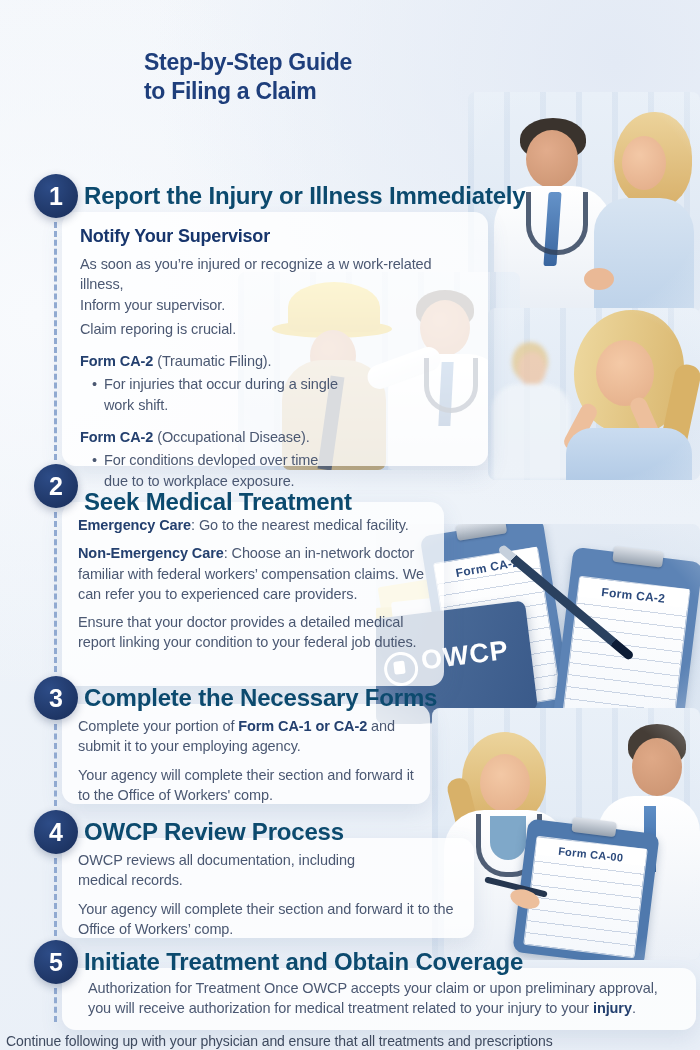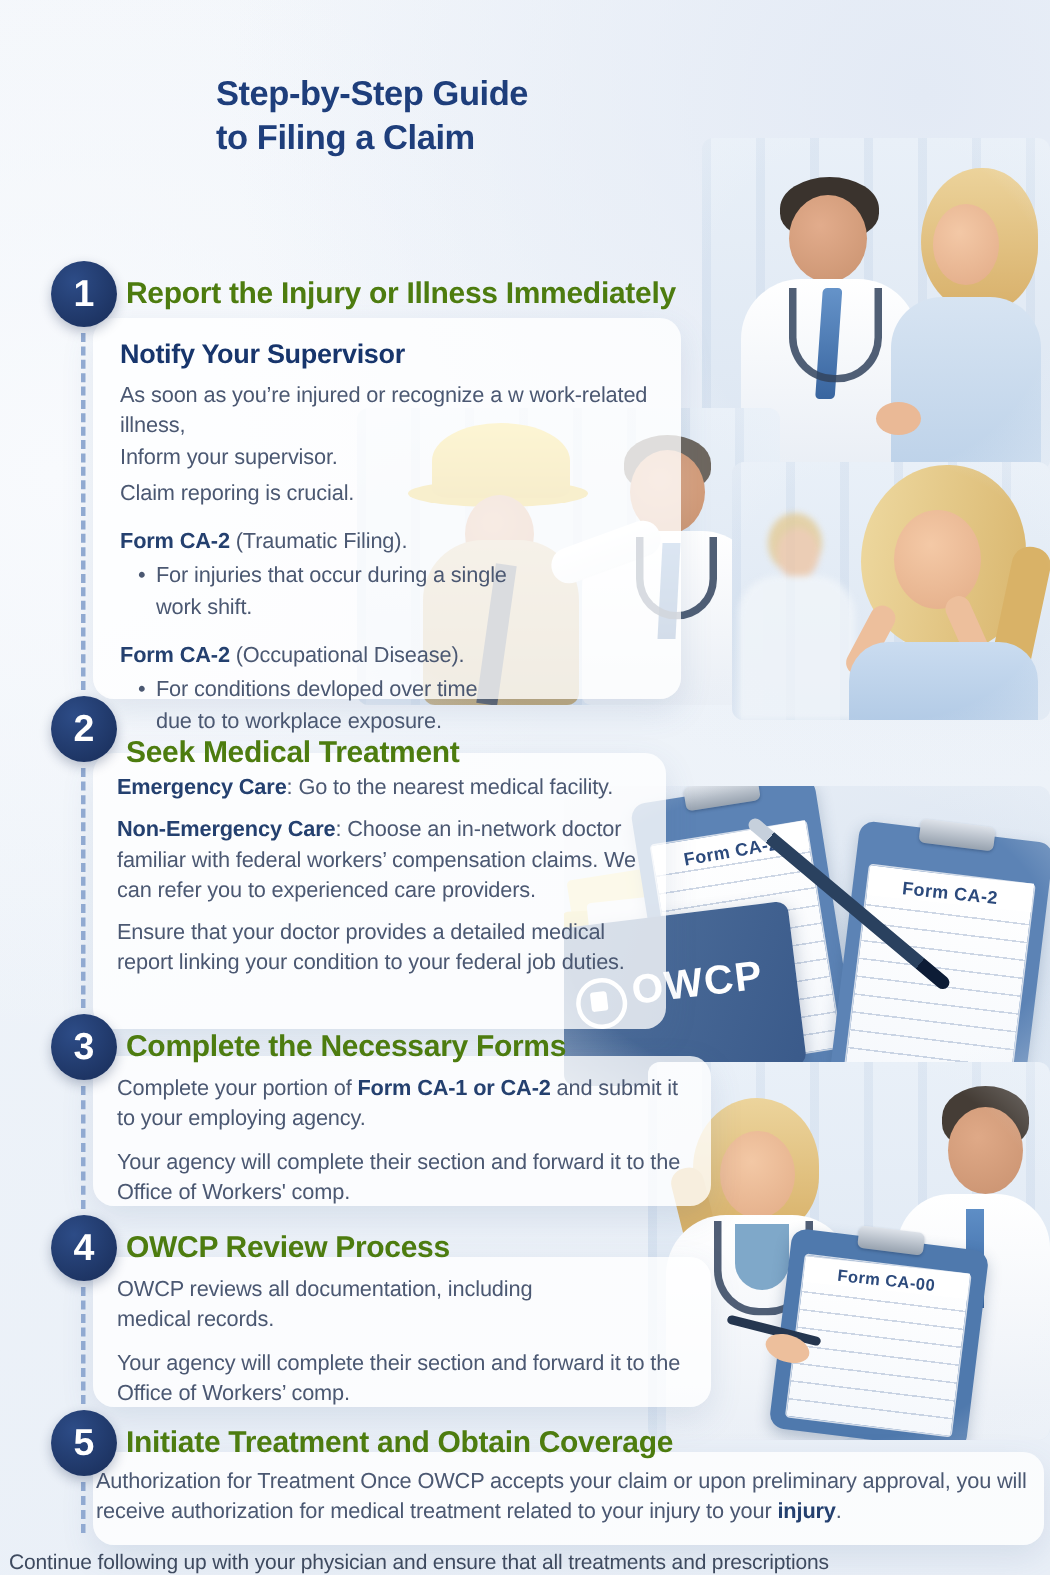--- a/index.html
+++ b/index.html
@@ -32,21 +32,21 @@
   .form-label{display:block;padding-top:5px;text-align:center;font-weight:700;
       color:#2c4a7c;font-size:12px;letter-spacing:.3px;transform:rotate(-1deg);background:#fff;}
   .clip-metal{background:linear-gradient(#dde2e9,#97a2af);border-radius:4px;box-shadow:0 1px 2px rgba(30,50,80,.35);}
   .stetho{border:5px solid #33445e;border-top:none;border-radius:0 0 30px 30px;opacity:.85;}
   
   .badge{position:absolute;left:34px;width:44px;height:44px;border-radius:50%;z-index:6;
     background:radial-gradient(circle at 35% 30%, #2d4c87, #182c57);
     color:#fff;font-size:25px;font-weight:700;display:flex;align-items:center;justify-content:center;
     box-shadow:0 3px 8px rgba(20,40,80,.28);}
   .step-heading{position:absolute;left:84px;z-index:6;margin:0;white-space:nowrap;
-    font-size:20px;font-weight:700;letter-spacing:-0.2px;color:#4d7c0f;line-height:44px;}
+    font-size:24px;font-weight:700;letter-spacing:-0.2px;color:#0c4a6e;line-height:44px;}
   .dash{position:absolute;left:54px;width:0;border-left:3px dashed #94add4;z-index:3;}
   .card{position:absolute;z-index:4;background:rgba(255,255,255,.78);border-radius:14px;
     box-shadow:0 8px 22px rgba(70,100,150,.13);}
   .sub-heading{margin:0 0 7px;font-size:18px;font-weight:700;color:#17356c;letter-spacing:-0.2px;}
   .p{margin:0;font-size:14.5px;line-height:1.4;color:#4b5872;letter-spacing:-0.1px;}
   .mt4{margin-top:4px;} .mt8{margin-top:8px;} .mt12{margin-top:12px;}
   .lead{color:#24406f;font-weight:700;}
   .bullet-row{display:flex;gap:7px;margin:3px 0 0 12px;max-width:252px;}
   .owcp-text{font-size:27px;font-weight:800;color:#ffffff;letter-spacing:1px;}
   .footer{position:absolute;left:6px;top:1033px;width:680px;z-index:6;
@@ -162,21 +162,21 @@
 <i class="dash" style="top:724px;height:82px;"></i>
 
 <div class="badge" style="top:810px;">4</div>
 <h2 class="step-heading" style="top:810px;">OWCP Review Process</h2>
 <i class="dash" style="top:858px;height:78px;"></i>
 
 <div class="badge" style="top:940px;">5</div>
 <h2 class="step-heading" style="top:940px;">Initiate Treatment and Obtain Coverage</h2>
 <i class="dash" style="top:988px;height:34px;"></i>
 
-<div class="card" style="left:62px;top:212px;width:392px;height:254px;padding:14px 14px 12px 18px;box-sizing:border-box;">
+<div class="card" style="left:62px;top:212px;width:426px;height:254px;padding:14px 14px 12px 18px;box-sizing:border-box;">
   <h3 class="sub-heading">Notify Your Supervisor</h3>
   <div class="p">
     <span>As soon as you’re injured or recognize a w work-related illness,</span>
   </div>
   <div class="p">
     <span>Inform your supervisor.</span>
   </div>
   <div class="p mt4">
     <span>Claim reporing is crucial.</span>
   </div>
@@ -201,37 +201,37 @@
     <b class="lead">Emergency Care</b><span>: Go to the nearest medical facility.</span>
   </div>
   <div class="p mt8">
     <b class="lead">Non-Emergency Care</b><span>: Choose an in-network doctor familiar with federal workers’ compensation claims. We can refer you to experienced care providers.</span>
   </div>
   <div class="p mt8">
     <span>Ensure that your doctor provides a detailed medical report linking your condition to your federal job duties.</span>
   </div>
 </div>
 
-<div class="card" style="left:62px;top:704px;width:412px;height:100px;padding:12px 12px 10px 16px;box-sizing:border-box;">
+<div class="card" style="left:62px;top:704px;width:368px;height:100px;padding:12px 12px 10px 16px;box-sizing:border-box;">
   <div class="p">
     <span>Complete your portion of </span><b class="lead">Form CA-1 or CA-2</b><span> and submit it to your employing agency.</span>
   </div>
   <div class="p mt8">
     <span>Your agency will complete their section and forward it to the Office of Workers' comp.</span>
   </div>
 </div>
 
 <div class="card" style="left:62px;top:838px;width:412px;height:100px;padding:12px 12px 10px 16px;box-sizing:border-box;">
   <div class="p" style="max-width:290px;">
     <span>OWCP reviews all documentation, including medical records.</span>
   </div>
   <div class="p mt8">
     <span>Your agency will complete their section and forward it to the Office of Workers’ comp.</span>
   </div>
 </div>
 
-<div class="card" style="left:62px;top:968px;width:634px;height:62px;padding:10px 2px;box-sizing:border-box;">
+<div class="card" style="left:62px;top:968px;width:634px;height:62px;padding:10px 26px;box-sizing:border-box;">
   <div class="p">
     <span>Authorization for Treatment Once OWCP accepts your claim or upon preliminary approval, you will receive authorization for medical treatment related to your injury to your </span><b class="lead">injury</b><span>.</span>
   </div>
 </div>
 
 <div class="footer">Continue following up with your physician and ensure that all treatments and prescriptions</div>
 
 </body></html>

